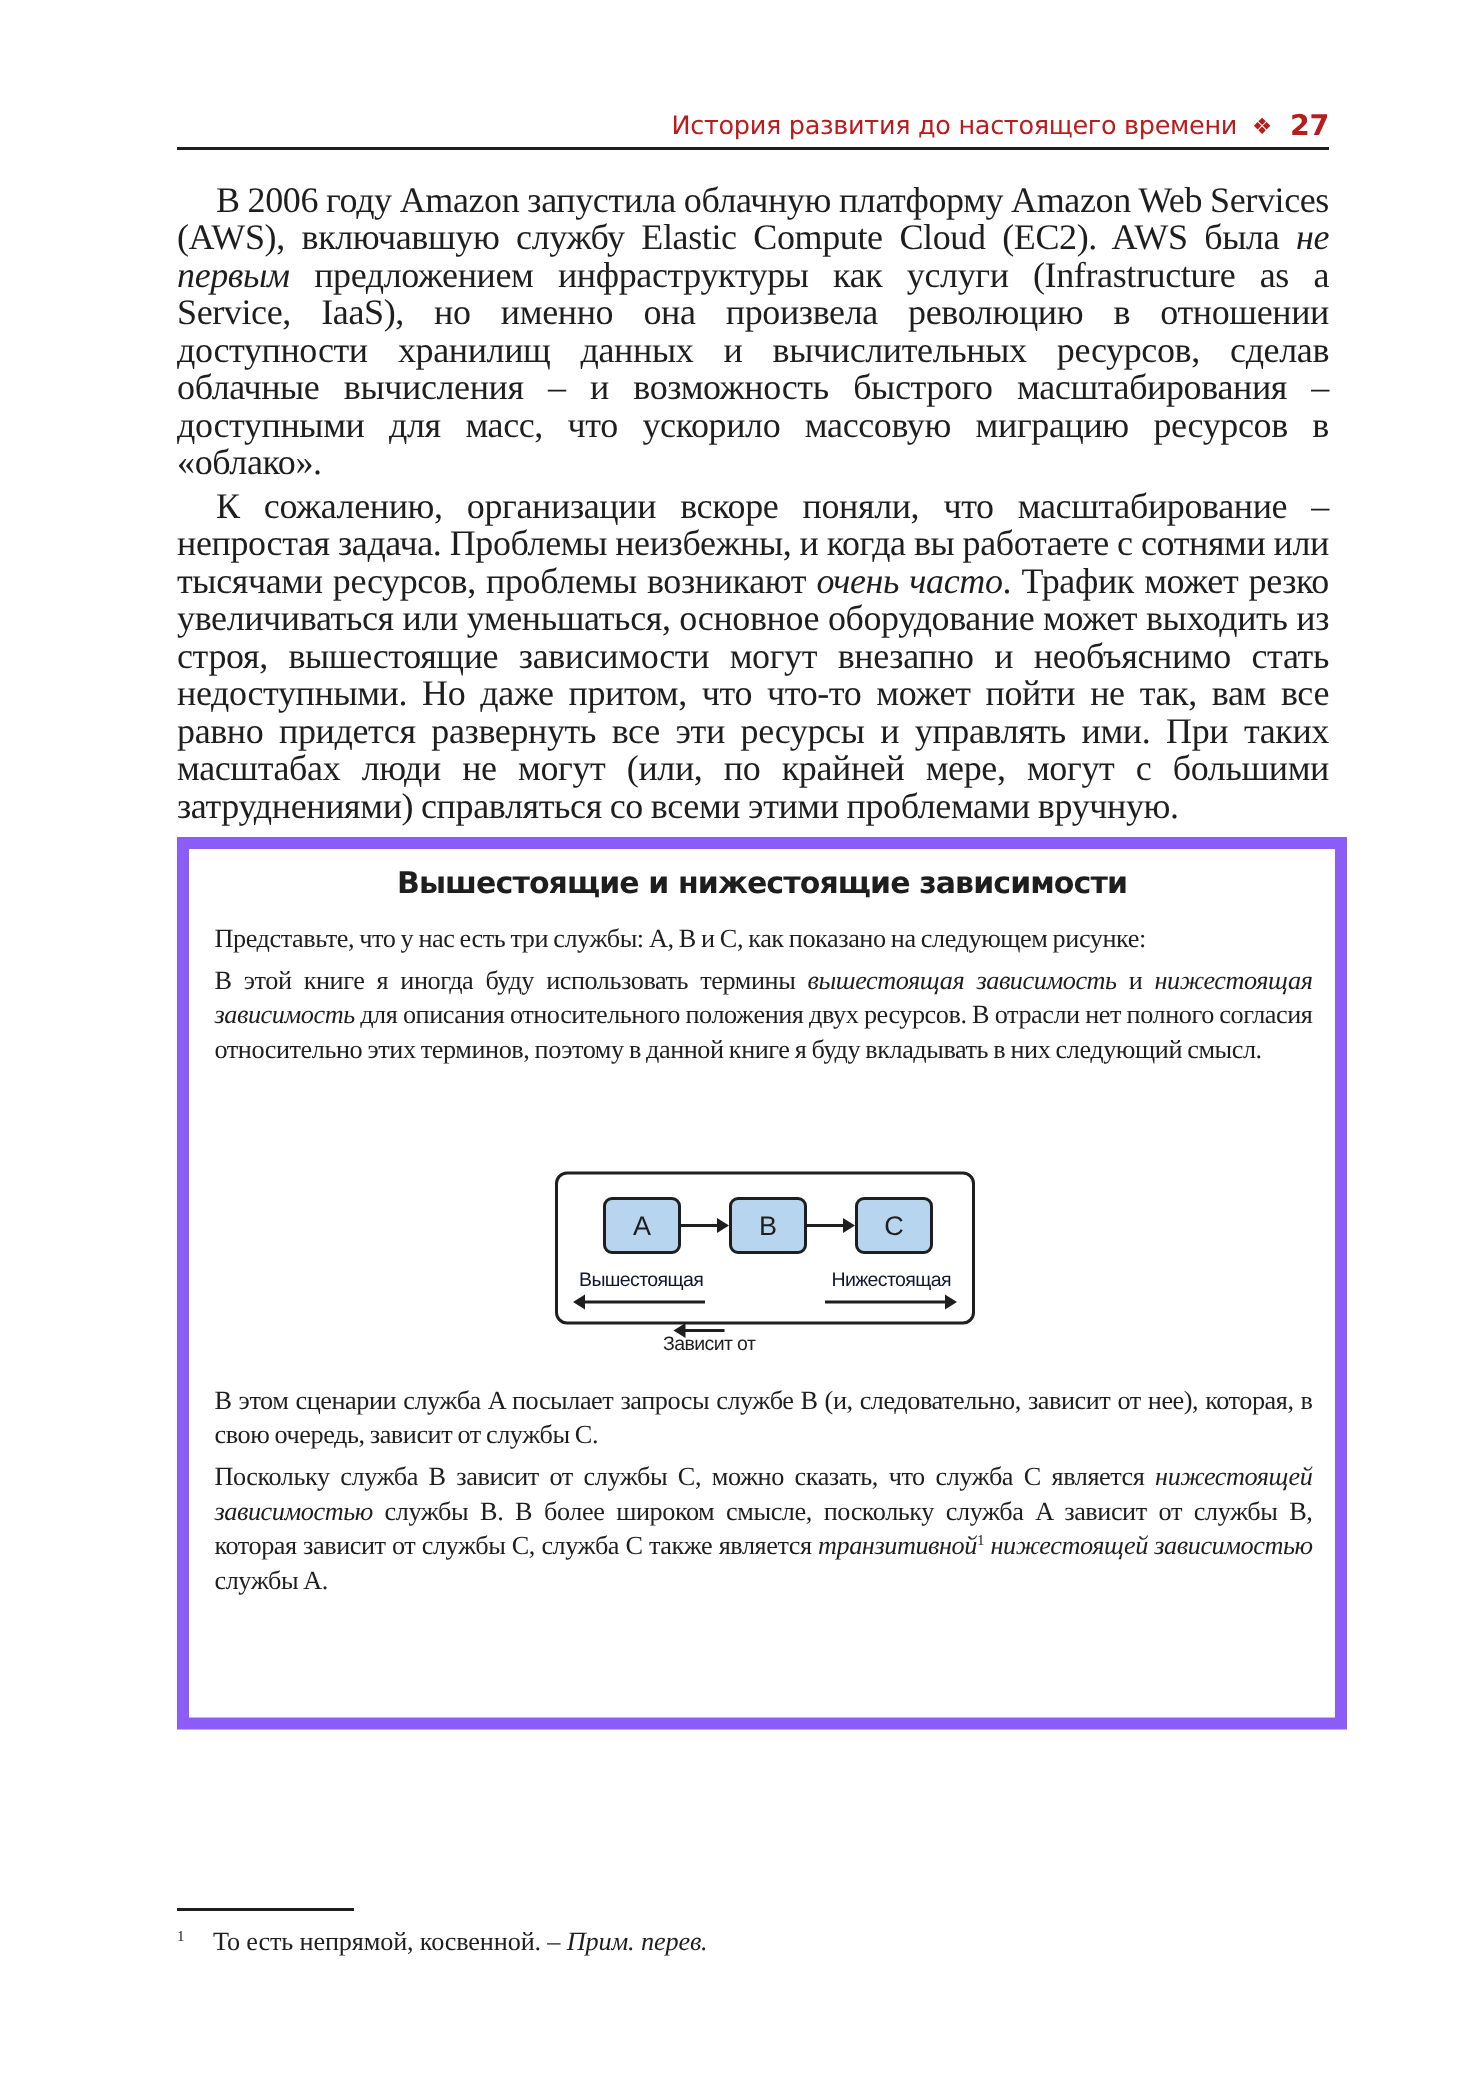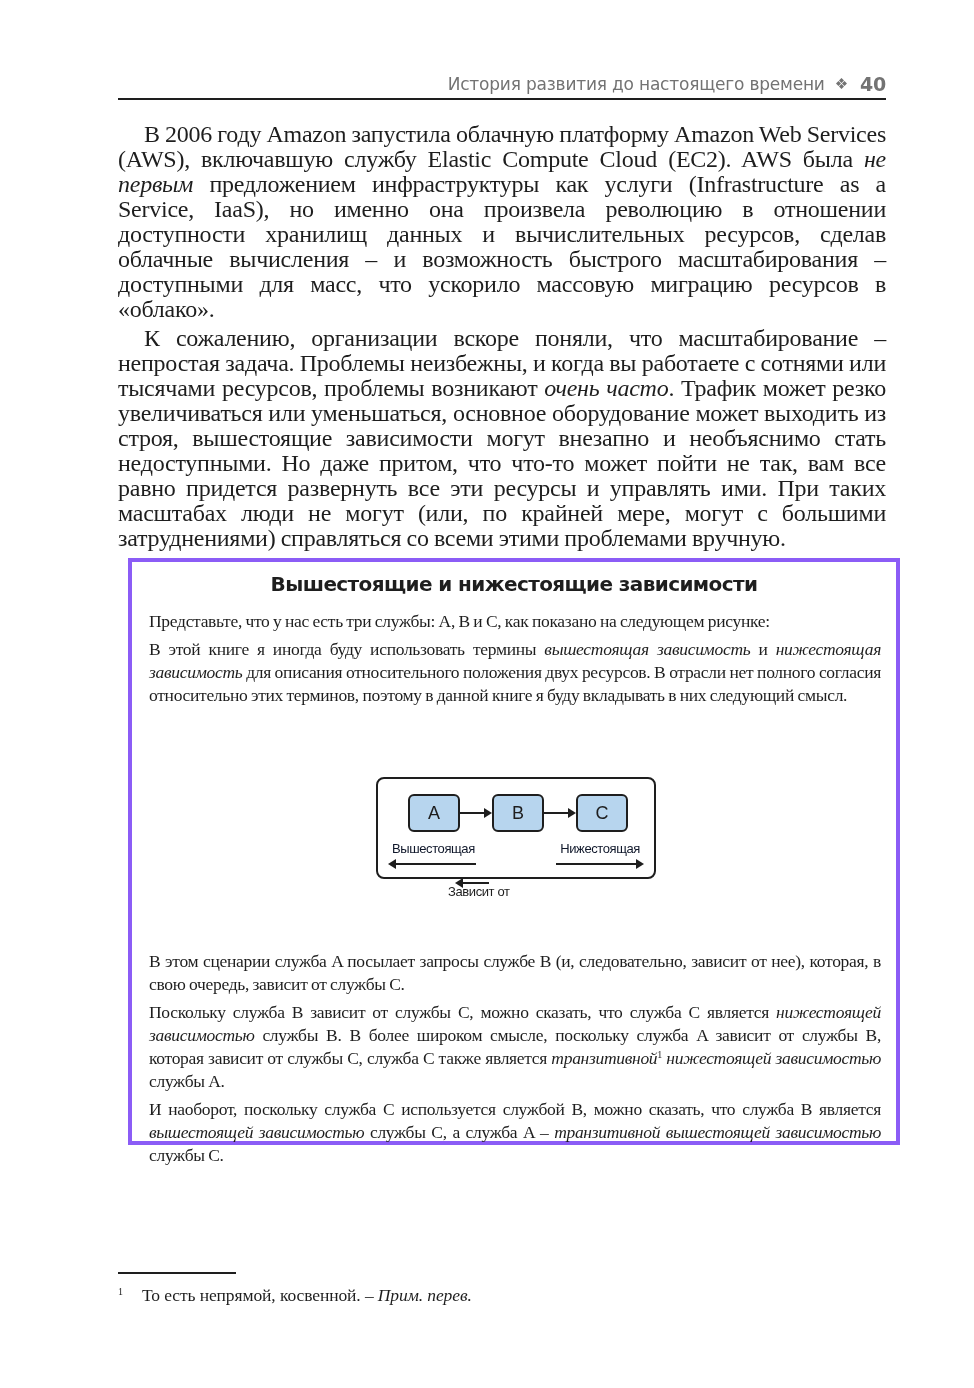--- a/index.html
+++ b/index.html
@@ -20,21 +20,21 @@
       left: 118px;
       top: 70px;
       width: 768px;
       height: 28px;
       border-bottom: 2px solid #1e1e1e;
       display: flex;
       justify-content: flex-end;
       align-items: center;
       font-family: "DejaVu Sans", "Liberation Sans", sans-serif;
       font-size: 17px;
-      color: #737373;
+      color: #b91c1c;
       letter-spacing: -0.2px;
     }
     .running-head .sep {
       margin: 0 12px 0 10px;
       font-size: 15px;
     }
     .running-head .page-num {
       font-weight: bold;
       font-size: 19px;
     }
@@ -53,25 +53,25 @@
       margin: 0;
       text-indent: 26px;
     }
     .body-text p + p {
       margin-top: 4px;
     }
     em { font-style: italic; }
 
     .sidebar-box {
       position: absolute;
-      left: 128px;
+      left: 118px;
       top: 558px;
       width: 764px;
       height: 579px;
-      border: 4px solid #8b5cf6;
+      border: 8px solid #8b5cf6;
     }
     .sidebar-title {
       position: absolute;
       left: 0;
       right: 0;
       top: 10px;
       text-align: center;
       font-family: "DejaVu Sans", "Liberation Sans", sans-serif;
       font-weight: bold;
       font-size: 20px;
@@ -212,21 +212,21 @@
       display: inline-block;
       width: 24px;
     }
   </style>
 </head>
 <body>
 
 <div class="running-head">
   <span>История развития до настоящего времени</span>
   <span class="sep">❖</span>
-  <span class="page-num">40</span>
+  <span class="page-num">27</span>
 </div>
 
 <div class="body-text">
   <p>В 2006 году Amazon запустила облачную платформу Amazon Web Services (AWS), включавшую службу Elastic Compute Cloud (EC2). AWS была <em>не первым</em> предложением инфраструктуры как услуги (Infrastructure as a Service, IaaS), но именно она произвела революцию в отношении доступности хранилищ данных и вычислительных ресурсов, сделав облачные вычисления – и возможность быстрого масштабирования – доступными для масс, что ускорило массовую миграцию ресурсов в «облако».</p>
   <p>К сожалению, организации вскоре поняли, что масштабирование – непростая задача. Проблемы неизбежны, и когда вы работаете с сотнями или тысячами ресурсов, проблемы возникают <em>очень часто</em>. Трафик может резко увеличиваться или уменьшаться, основное оборудование может выходить из строя, вышестоящие зависимости могут внезапно и необъяснимо стать недоступными. Но даже притом, что что-то может пойти не так, вам все равно придется развернуть все эти ресурсы и управлять ими. При таких масштабах люди не могут (или, по крайней мере, могут с большими затруднениями) справляться со всеми этими проблемами вручную.</p>
 </div>
 
 <div class="sidebar-box">
   <div class="sidebar-title">Вышестоящие и нижестоящие зависимости</div>
 
@@ -246,23 +246,22 @@
     <div class="dir-label" style="right:14px;">Нижестоящая</div>
     <div class="long-arrow left" style="left:12px; width:86px;"></div>
     <div class="long-arrow right" style="right:12px; width:86px;"></div>
   </div>
 
   <div class="legend">
     <span class="legend-arrow"></span>
     <span>Зависит от</span>
   </div>
 
-  <div class="sidebar-text" style="top:356px;margin-top:32px;">
+  <div class="sidebar-text" style="top:356px;">
     <p>В этом сценарии служба A посылает запросы службе B (и, следовательно, зависит от нее), которая, в свою очередь, зависит от службы C.</p>
     <p>Поскольку служба B зависит от службы C, можно сказать, что служба C является <em>нижестоящей зависимостью</em> службы B. В более широком смысле, поскольку служба A зависит от службы B, которая зависит от службы C, служба C также является <em>транзитивной</em><sup>1</sup> <em>нижестоящей зависимостью</em> службы A.</p>
-    <p>И наоборот, поскольку служба C используется службой B, можно сказать, что служба B является <em>вышестоящей зависимостью</em> службы C, а служба A – <em>транзитивной вышестоящей зависимостью</em> службы C.</p>
   </div>
 </div>
 
 <div class="footnote-rule"></div>
 <div class="footnote">
   <span class="fn-mark">1</span><span>То есть непрямой, косвенной. – </span><em>Прим. перев.</em>
 </div>
 
 </body></html>

